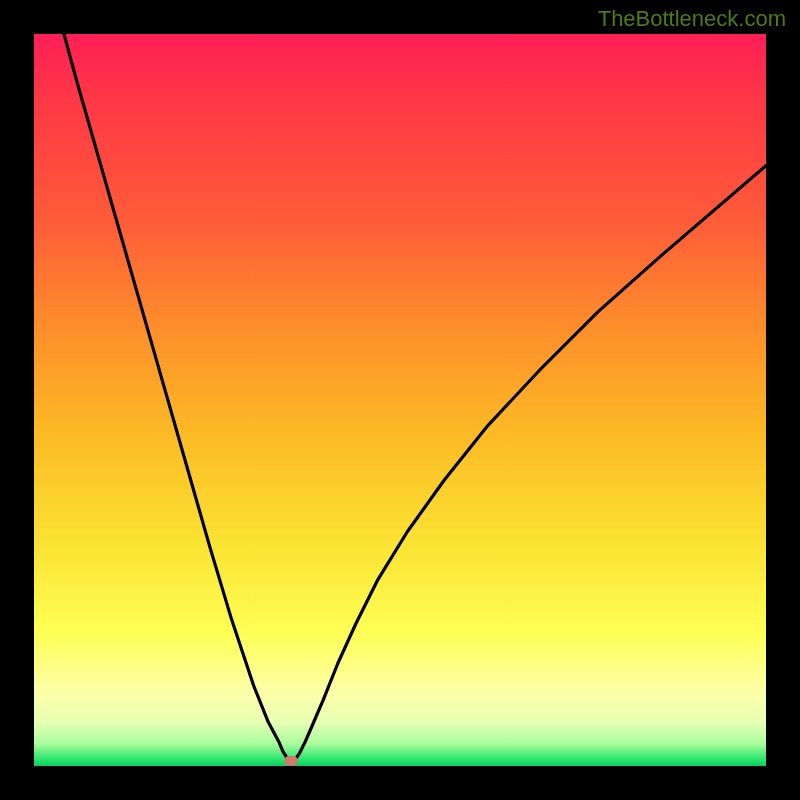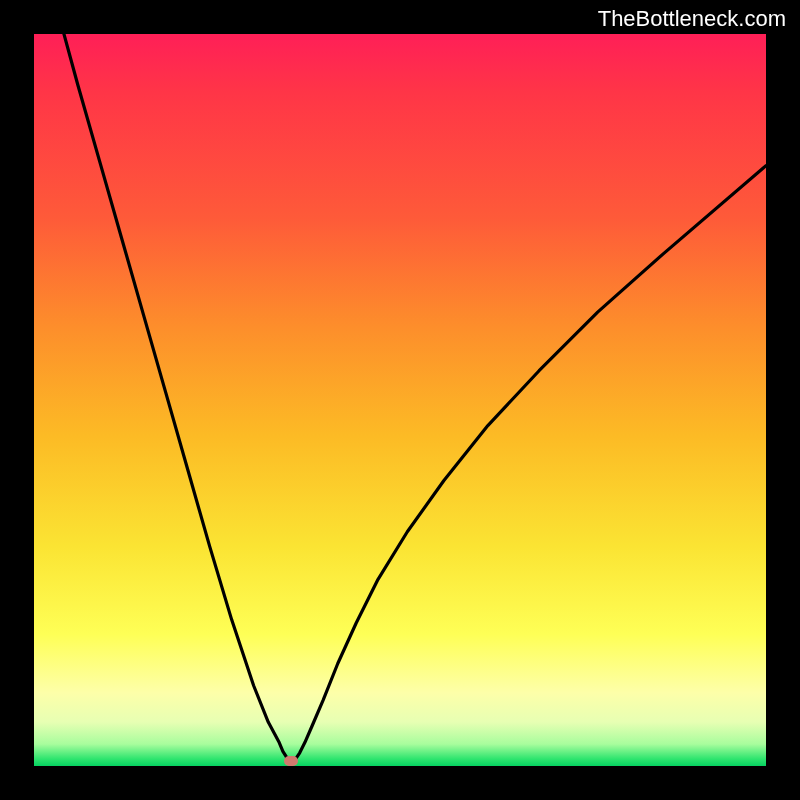--- a/index.html
+++ b/index.html
@@ -59,21 +59,21 @@
   }
   .marker {
     position: absolute;
     background: #d07a6e;
     border-radius: 6px;
   }
   .watermark {
     position: absolute;
     top: 6px;
     right: 14px;
-    color: #ffffff;
+    color: #4d7c0f;
     font-size: 22px;
     font-weight: 500;
     user-select: none;
   }
 </style>
 </head>
 <body>
 
 <div class="frame">
 

